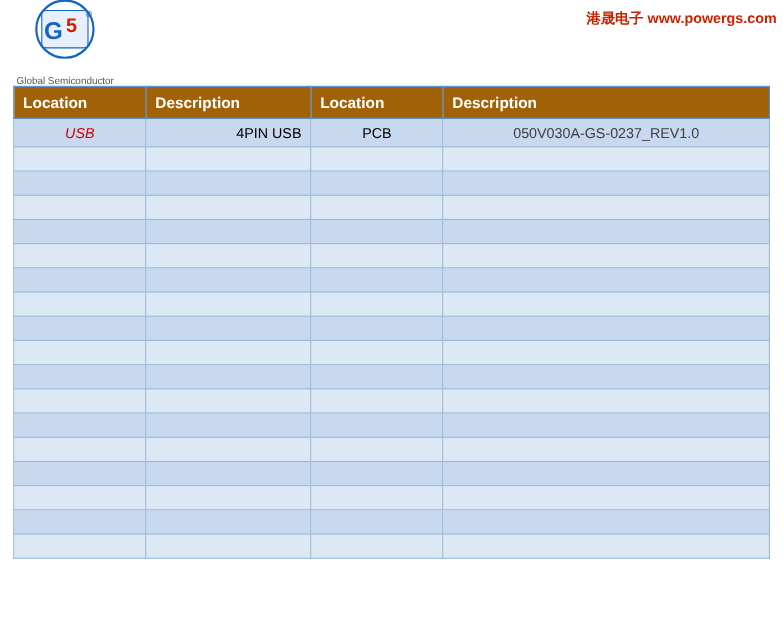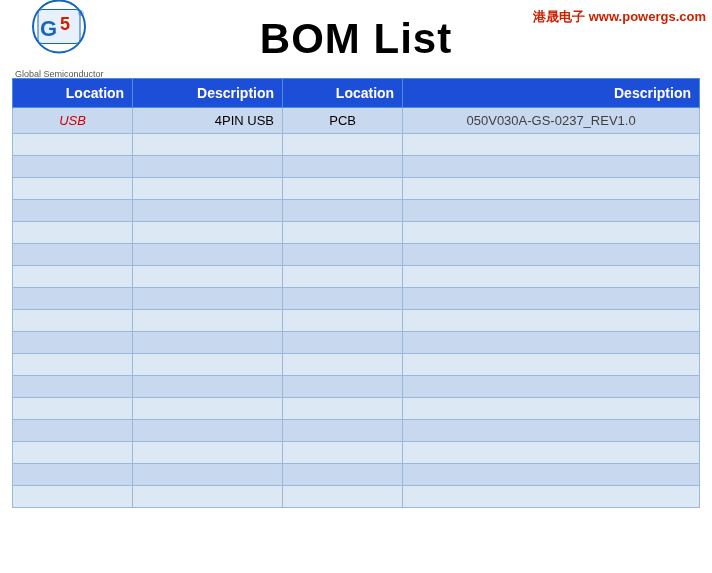--- a/index.html
+++ b/index.html
@@ -60,27 +60,27 @@
       padding: 0 12px 12px 12px;
     }
 
     table {
       width: 100%;
       border-collapse: collapse;
       border: 1px solid #4a90d9;
     }
 
     thead tr th {
-      background-color: #1d4ed8;
+      background-color: #a16207;
       color: #fff;
       font-size: 14px;
       font-weight: bold;
       padding: 6px 8px;
       border: 1px solid #4a90d9;
-      text-align: right;
+      text-align: left;
     }
 
     tbody tr:nth-child(odd) {
       background-color: #c8d8ee;
     }
     tbody tr:nth-child(even) {
       background-color: #dde8f5;
     }
 
     tbody tr td {
@@ -126,21 +126,20 @@
 
       <text x="12" y="36" font-size="22" font-weight="bold" fill="#1565c0" font-family="Arial">G</text>
 
       <text x="32" y="30" font-size="18" font-weight="bold" fill="#cc2200" font-family="Arial">5</text>
 
       <text x="50" y="16" font-size="8" fill="#1565c0" font-family="Arial">®</text>
     </svg>
     <span class="logo-text-small">Global Semiconductor</span>
   </div>
 
-  <h1 class="title">BOM List</h1>
 
   <div class="watermark">
     <span>港晟电子  </span><span>www.powergs.com</span>
   </div>
 </div>
 
 <div class="table-container">
   <table>
     <thead>
       <tr>

